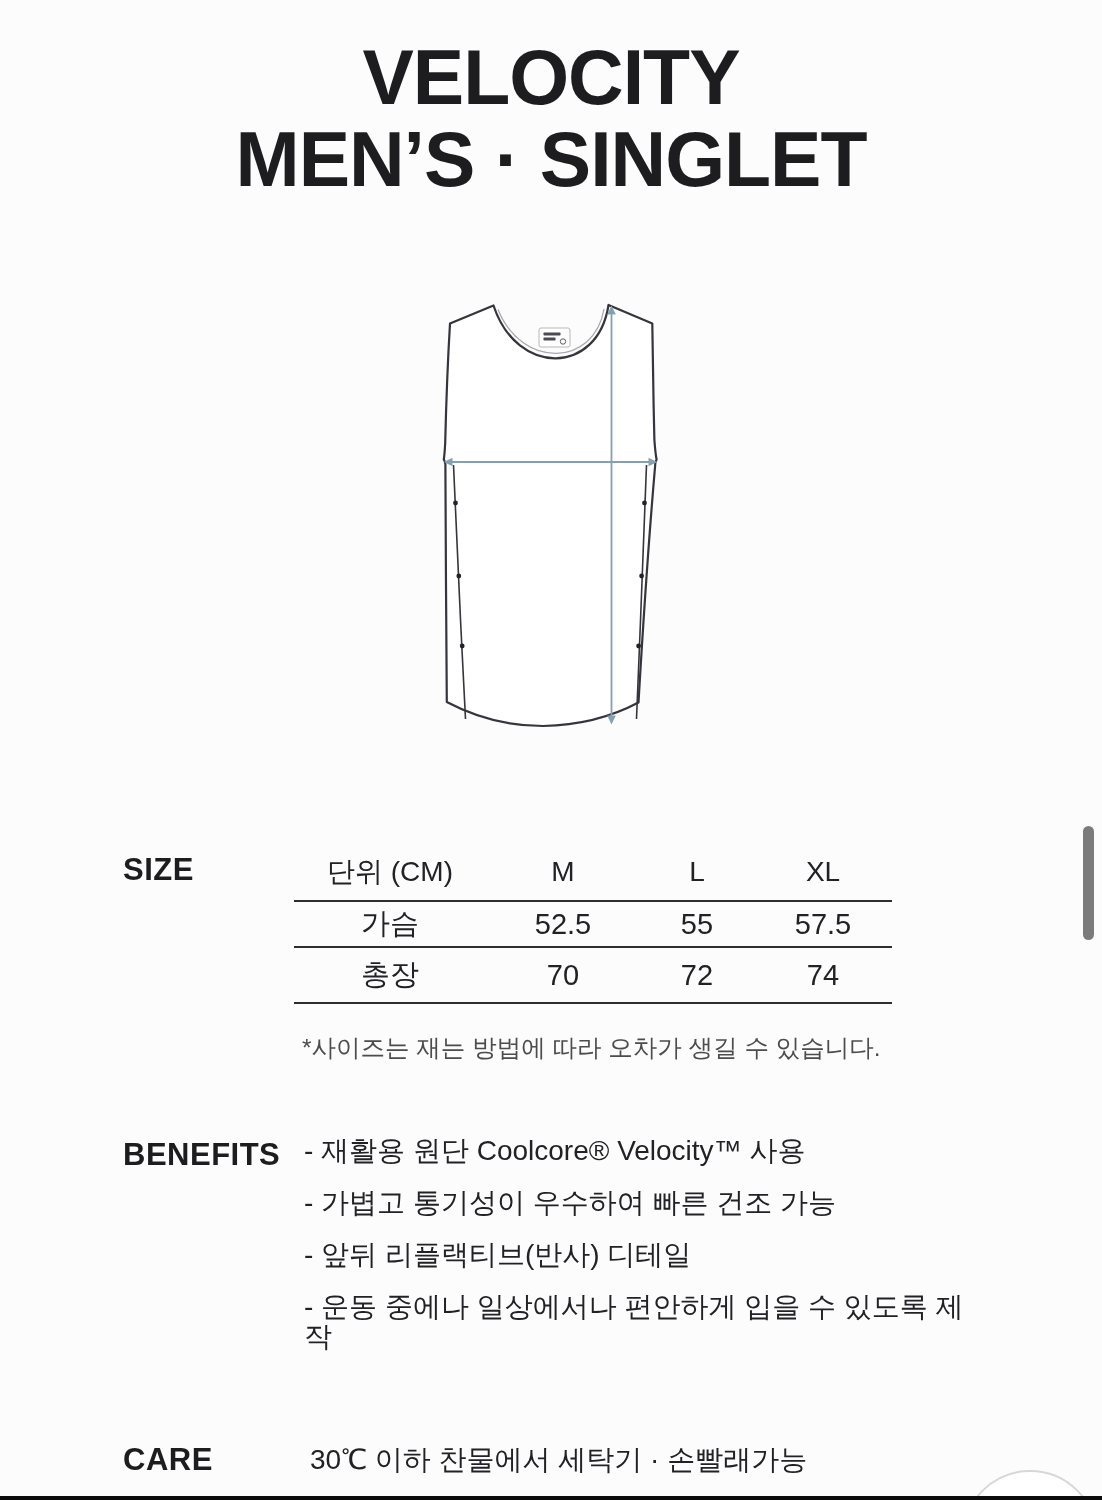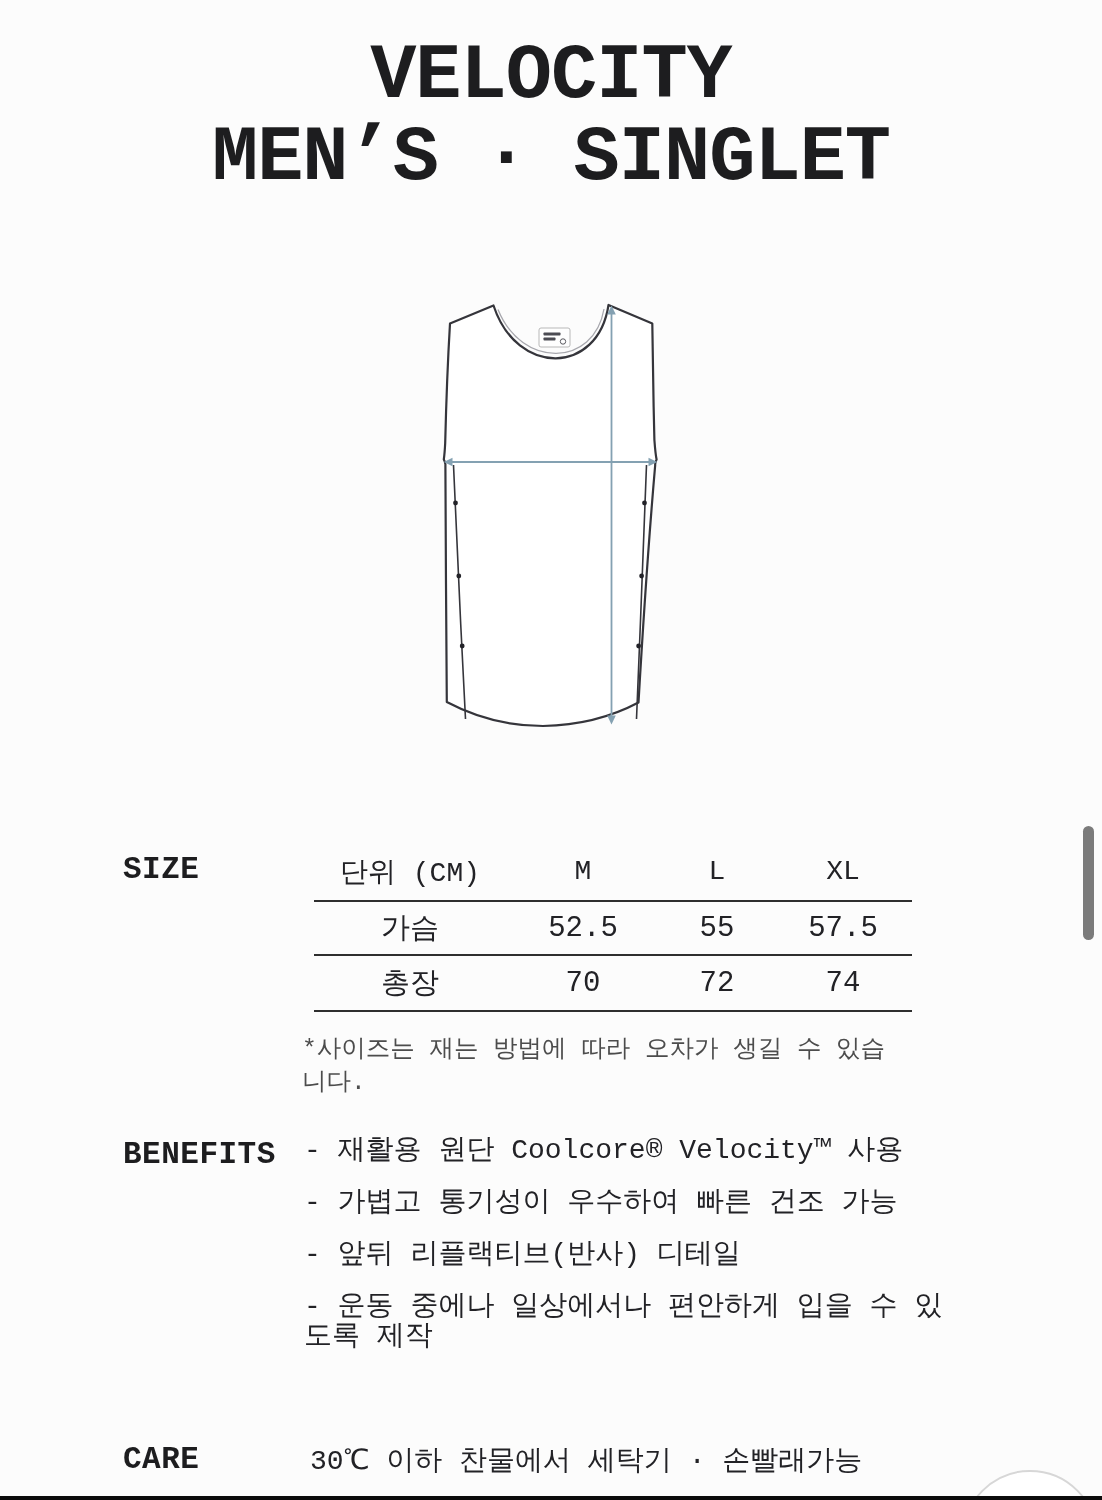--- a/index.html
+++ b/index.html
@@ -2,21 +2,21 @@
 <html style="--text: #1d1d1f; --note-text: #4c4c4c; --garment-outline: #35353b; --arrow: #84a1b2; --scrollbar: #7b7b7b; --bottom-bar: #0c0c0c; --floating-button-border: #d7d7d7;"><head>
 <meta charset="utf-8">
 <style>
   html,body{margin:0;padding:0;background:#e9e9e9;}
   .page{
     position:relative;
     width:1102px;height:1500px;
     margin:0 auto;
     background:#fcfcfc;
     overflow:hidden;
-    font-family:Liberation Mono, monospace;
+    font-family:Liberation Sans, sans-serif;
     color:var(--text,#1d1d1f);
   }
   
   .title{
     position:absolute;top:36px;left:0;right:0;
     text-align:center;
     font-size:77px;line-height:82px;
     font-weight:bold;letter-spacing:-1px;
     color:var(--text,#1d1d1f);
   }
@@ -34,27 +34,27 @@
   
   .section-label{
     position:absolute;left:123px;
     font-size:31px;font-weight:bold;letter-spacing:0.5px;
     color:var(--text,#1d1d1f);
   }
   .label-size{top:852px;}
   .label-benefits{top:1137px;}
   .label-care{top:1442px;}
   
-  .size-table{position:absolute;left:314px;top:843px;width:598px;}
+  .size-table{position:absolute;left:294px;top:843px;width:598px;}
   .tr{
     display:grid;grid-template-columns:192px 154px 114px 138px;
     align-items:center;text-align:center;box-sizing:border-box;
   }
   .tr.thead{height:59px;border-bottom:2px solid #2e2e2e;font-size:28px;}
-  .tr.r1{height:54px;border-bottom:2px solid #2e2e2e;font-size:29px;}
+  .tr.r1{height:46px;border-bottom:2px solid #2e2e2e;font-size:29px;}
   .tr.r2{height:56px;border-bottom:2px solid #2e2e2e;font-size:29px;text-align:center;}
   .td{color:#222226;}
   
   .note{
     position:absolute;left:302px;top:1031px;width:598px;
     text-align:left;font-size:24.5px;
     color:var(--note-text,#4c4c4c);
   }
   
   .benefits{position:absolute;left:304px;top:1136px;width:660px;}

